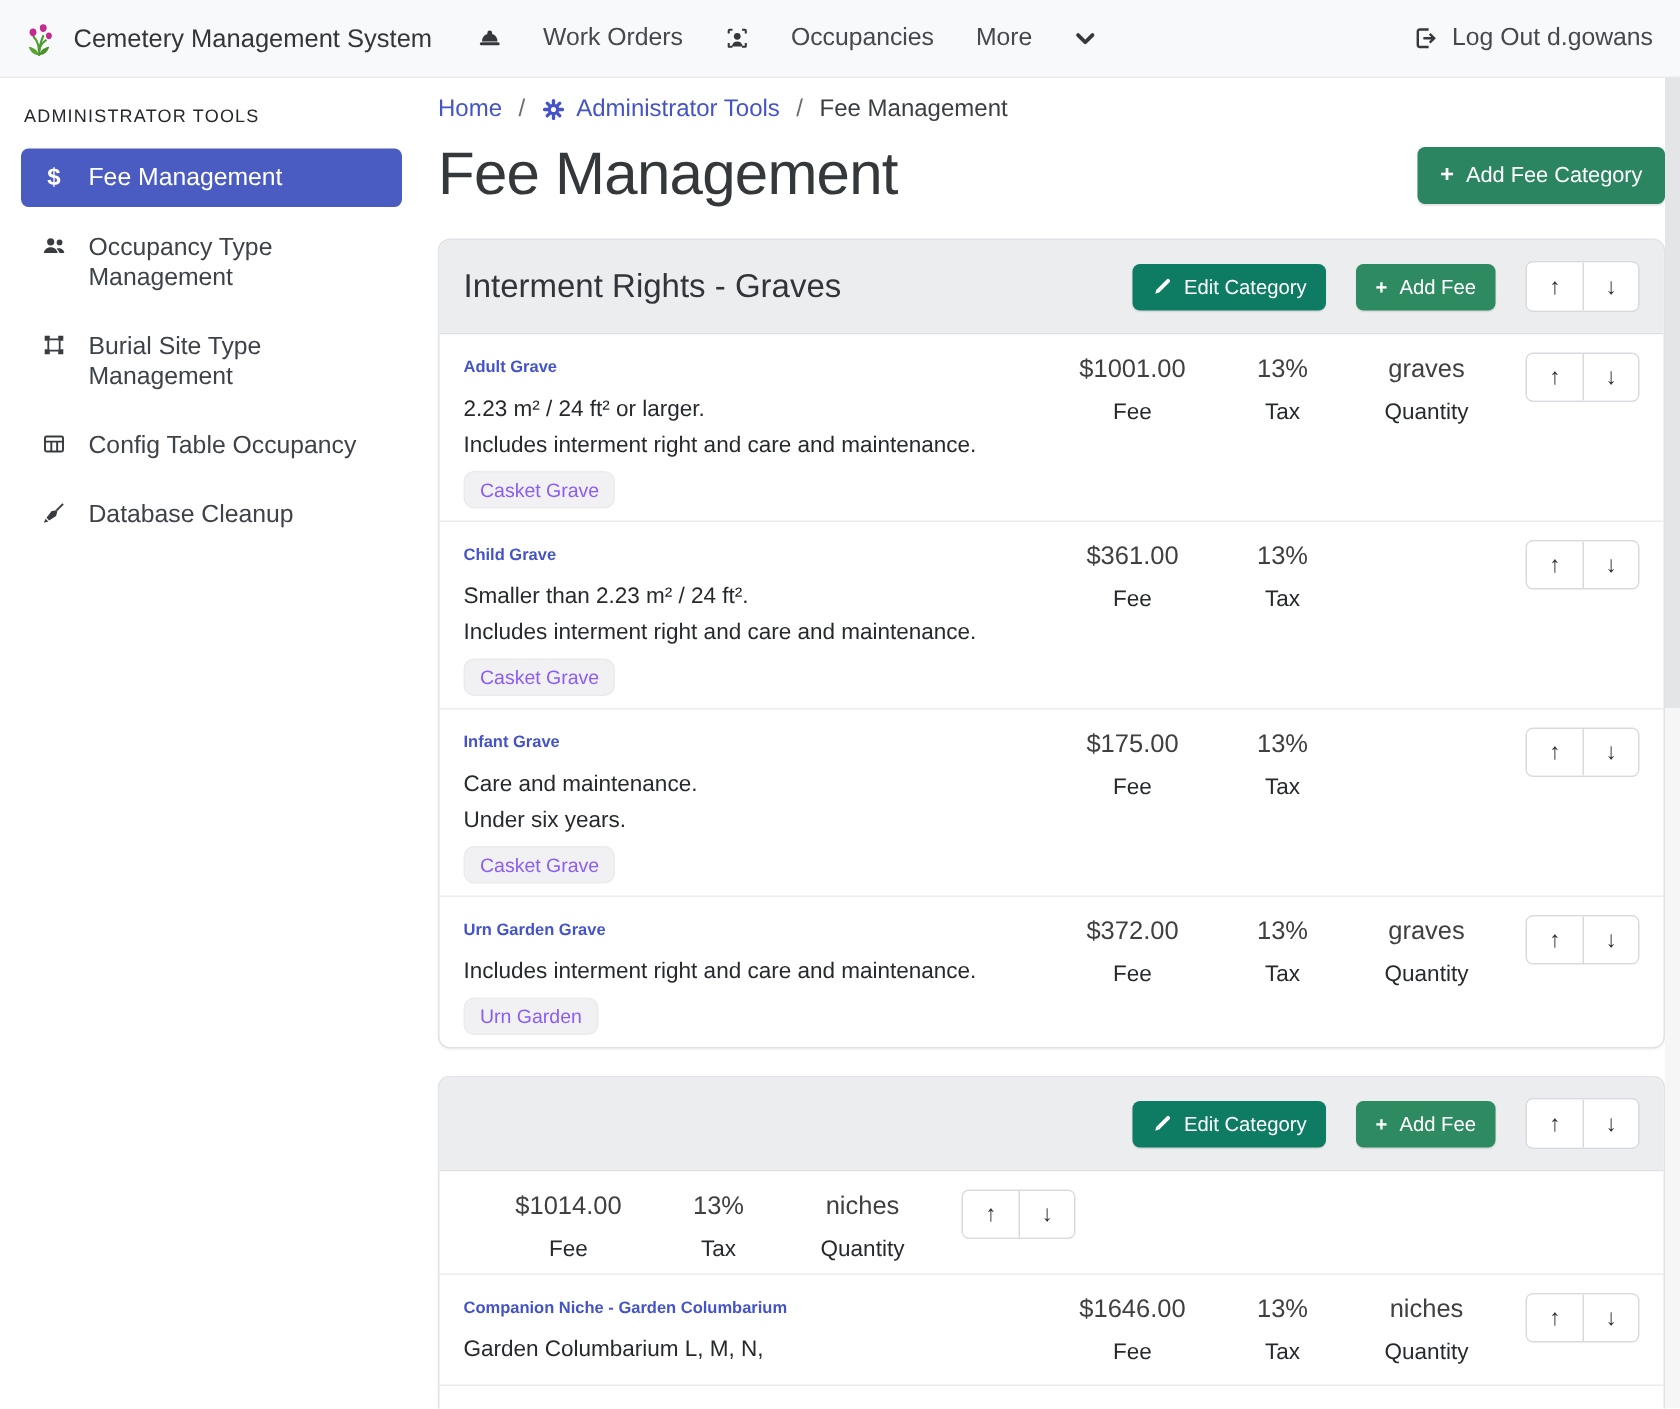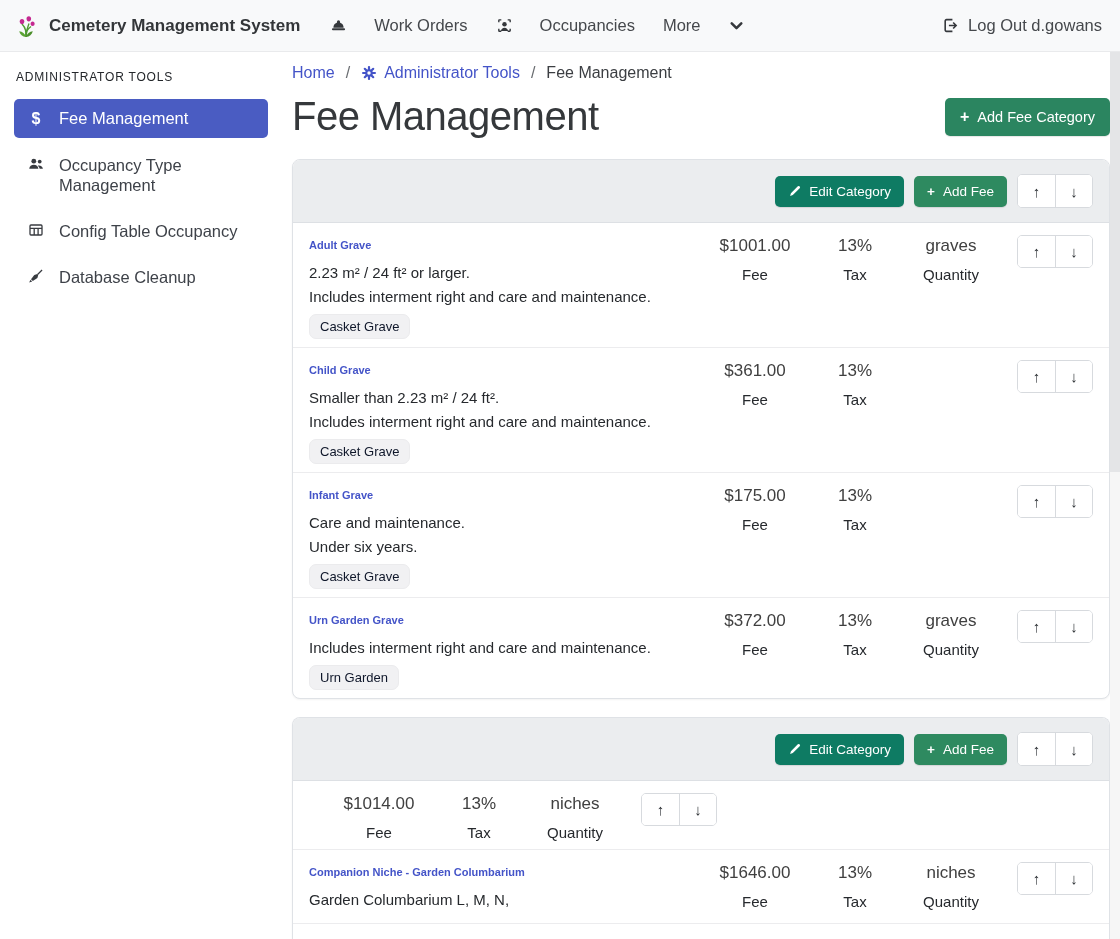--- a/index.html
+++ b/index.html
@@ -4,21 +4,21 @@
 <style>
   * { box-sizing: border-box; margin: 0; padding: 0; }
   html,body { width:1120px; height:939px; }
   body {
     font-family: "Liberation Sans", "DejaVu Sans", sans-serif;
     background:#fff; color:#212529; overflow:hidden; position:relative;
   }
   
   .navbar{ height:52px; background:#f8f9fa; border-bottom:1px solid #e9eaec;
     display:flex; align-items:center; padding:0 14px; position:relative; z-index:3; }
-  .brand{ display:flex; align-items:center; gap:9px; font-weight:700; font-size:17px; color:#333639; }
+  .brand{ display:flex; align-items:center; gap:9px; font-weight:400; font-size:17px; color:#333639; }
   .logo{ font-size:26px; }
   .nav-links{ display:flex; align-items:center; margin-left:16px; }
   .nav-item{ display:flex; align-items:center; gap:27px; padding:8px 14px; font-size:16.5px; color:#45484c; cursor:pointer; }
   .nav-item .icon{ color:#35383c; font-size:17px; }
   .logout{ margin-left:auto; display:flex; align-items:center; gap:9px; font-size:16.5px; color:#45484c; padding:8px 4px; cursor:pointer; }
   .logout .icon{ font-size:17px; color:#35383c; }
   
   .layout{ display:flex; height:887px; }
   .sidebar{ width:280px; flex:none; padding:14px 12px 0 14px; }
   .sidebar-heading{ font-size:12px; letter-spacing:.8px; color:#24272b; margin:4px 0 15px 2px; font-weight:400; }
@@ -44,37 +44,37 @@
   .btn-add-category .icon{ font-size:16px; }
   .btn-teal{ background:#0e7b63; font-size:13.5px; padding:8px 13px; }
   .btn-green{ background:#2e8a60; font-size:13.5px; padding:8px 13px; }
   .btn-teal .icon svg, .btn-green .icon svg{ width:13px; height:13px; }
   
   .card{ border:1px solid #dfe2e6; border-radius:8px; margin-bottom:18px; background:#fff;
     box-shadow:0 1px 2px rgba(0,0,0,.05); }
   .card-header{ background:#ebedef; border-bottom:1px solid #dde0e4; border-radius:7px 7px 0 0;
     padding:14px 16px; display:flex; align-items:center; }
   .card-title{ font-size:22px; font-weight:400; color:#313439; }
-  .header-actions{ margin-left:auto; display:flex; align-items:center; gap:10px; }
+  .header-actions{ margin-left:auto; display:flex; align-items:center; gap:20px; }
   .arrow-group{ display:inline-flex; border:1px solid #d7dade; border-radius:5px; overflow:hidden; background:#fff; }
   .arrow-btn{ width:37px; height:32px; background:#fff; border:none; font-size:15px; color:#2e3236;
     display:flex; align-items:center; justify-content:center; cursor:pointer; font-family:inherit; }
   .arrow-btn + .arrow-btn{ border-left:1px solid #d7dade; }
   
   .fee-row{ display:flex; align-items:flex-start; padding:12px 16px 8px; border-bottom:1px solid #ececee; }
   .card-body .fee-row:last-child{ border-bottom:0; }
   .main .card:last-child .card-body .fee-row:last-child{ border-bottom:1px solid #ececee; }
   .main .card:last-child{ margin-bottom:0; border-bottom:none; border-radius:8px 8px 0 0; min-height:250px; }
   .fee-main{ flex:1; min-width:0; padding-right:10px; }
   .fee-name{ display:inline-block; color:#4454c8; font-weight:700; font-size:11px; line-height:20px;
     margin-bottom:9px; text-decoration:none; cursor:pointer; }
   .fee-descs{ }
   .fee-desc{ font-size:15px; line-height:17px; color:#26292d; margin-bottom:7px; }
   .badge{ display:inline-block; background:#f1f1f3; border:1px solid #ebebed; border-radius:7px;
-    padding:4px 10px; font-size:13px; color:#0f172a; margin-top:2px; }
+    padding:4px 10px; font-size:13px; color:#8b5cf6; margin-top:2px; }
   .fee-col{ flex:none; text-align:center; padding-top:1px; }
   .col-fee{ width:140px; } .col-tax{ width:60px; } .col-qty{ width:132px; }
   .col-value{ font-size:17px; line-height:20px; color:#404040; margin-bottom:10px; }
   .col-label{ font-size:15px; color:#26292d; }
   .fee-col.empty .col-label{ visibility:hidden; }
   .fee-arrows{ flex:none; width:76px; display:flex; justify-content:flex-end; }
   .fee-arrows .arrow-btn{ width:37px; height:31px; }
   
   .scrollbar{ position:absolute; top:52px; right:0; width:10px; height:887px; background:#f6f6f6; z-index:4; }
   .scroll-thumb{ position:absolute; top:0; left:0; width:10px; height:420px; background:#e4e5e7; }
@@ -160,20 +160,29 @@
             <svg viewBox="0 0 16 16" fill="currentColor">
               <circle cx="5.8" cy="5.2" r="2.4"></circle>
               <path d="M1.2 12.7c.3-2.4 2.2-3.9 4.6-3.9s4.3 1.5 4.6 3.9z"></path>
               <circle cx="11.7" cy="5.6" r="1.9"></circle>
               <path d="M10.9 9.5c2.2 0 3.8 1.3 4 3.2h-3.2a6.3 6.3 0 0 0-1.9-2.9c.3-.2.7-.3 1.1-.3z"></path>
             </svg>
           </span>
     <span class="side-label">Occupancy Type Management</span>
   </div>
 
+  <div class="side-item">
+    <span class="side-icon icon">
+            <svg viewBox="0 0 16 16" fill="currentColor">
+              <path d="M5 3.6h6v1.2H5zM5 11.2h6v1.2H5zM3.6 5h1.2v6H3.6zM11.2 5h1.2v6h-1.2z"></path>
+              <path d="M1.8 1.8h3.4v3.4H1.8zM10.8 1.8h3.4v3.4h-3.4zM1.8 10.8h3.4v3.4H1.8zM10.8 10.8h3.4v3.4h-3.4z"></path>
+            </svg>
+          </span>
+    <span class="side-label">Burial Site Type Management</span>
+  </div>
 
   <div class="side-item">
     <span class="side-icon icon">
             <svg viewBox="0 0 16 16" fill="none" stroke="currentColor" stroke-width="1.3">
               <rect x="2" y="3" width="12" height="10" rx="1"></rect>
               <path d="M2 6.4h12M6.2 6.4V13M10.1 6.4V13"></path>
             </svg>
           </span>
     <span class="side-label">Config Table Occupancy</span>
   </div>
@@ -223,20 +232,168 @@
 
     <div class="page-head">
       <h1 class="page-title">Fee Management</h1>
       <button class="btn btn-add-category">
         <span class="icon">+</span>
         <span>Add Fee Category</span>
       </button>
     </div>
 
     <div id="categories">
+  <section class="card">
+    <header class="card-header">
+      <h2 class="card-title">Interment Rights - Graves</h2>
+      <div class="header-actions">
+        <button class="btn btn-teal">
+          <span class="icon">
+                  <svg viewBox="0 0 16 16" fill="currentColor">
+                    <path d="M12.1 1.6a1.4 1.4 0 0 1 2 0l.3.3a1.4 1.4 0 0 1 0 2L5.9 12.4l-3.3 1 1-3.3z"></path>
+                  </svg>
+                </span>
+          <span>Edit Category</span>
+        </button>
+        <button class="btn btn-green">
+          <span class="icon">+</span>
+          <span>Add Fee</span>
+        </button>
+        <div class="arrow-group">
+          <button class="arrow-btn">↑</button>
+          <button class="arrow-btn">↓</button>
+        </div>
+      </div>
+    </header>
+    <div class="card-body">
+  <div class="fee-row">
+    <div class="fee-main">
+      <a class="fee-name">Adult Grave</a>
+      <div class="fee-descs">
+                  <div class="fee-desc">2.23 m² / 24 ft² or larger.</div>
+                  <div class="fee-desc">Includes interment right and care and maintenance.</div>
+                </div>
+      <div>
+        <span class="badge">Casket Grave</span>
+      </div>
+    </div>
+    <div class="fee-col col-fee">
+      <div class="col-value">$1001.00</div>
+      <div class="col-label">Fee</div>
+    </div>
+    <div class="fee-col col-tax">
+      <div class="col-value">13%</div>
+      <div class="col-label">Tax</div>
+    </div>
+    <div class="fee-col col-qty">
+      <div class="col-value">graves</div>
+      <div class="col-label qty-label">Quantity</div>
+    </div>
+    <div class="fee-arrows">
+      <div class="arrow-group">
+        <button class="arrow-btn">↑</button>
+        <button class="arrow-btn">↓</button>
+      </div>
+    </div>
+  </div>
+
+  <div class="fee-row">
+    <div class="fee-main">
+      <a class="fee-name">Child Grave</a>
+      <div class="fee-descs">
+                  <div class="fee-desc">Smaller than 2.23 m² / 24 ft².</div>
+                  <div class="fee-desc">Includes interment right and care and maintenance.</div>
+                </div>
+      <div>
+        <span class="badge">Casket Grave</span>
+      </div>
+    </div>
+    <div class="fee-col col-fee">
+      <div class="col-value">$361.00</div>
+      <div class="col-label">Fee</div>
+    </div>
+    <div class="fee-col col-tax">
+      <div class="col-value">13%</div>
+      <div class="col-label">Tax</div>
+    </div>
+    <div class="fee-col col-qty empty">
+      <div class="col-value"></div>
+      <div class="col-label qty-label"></div>
+    </div>
+    <div class="fee-arrows">
+      <div class="arrow-group">
+        <button class="arrow-btn">↑</button>
+        <button class="arrow-btn">↓</button>
+      </div>
+    </div>
+  </div>
+
+  <div class="fee-row">
+    <div class="fee-main">
+      <a class="fee-name">Infant Grave</a>
+      <div class="fee-descs">
+                  <div class="fee-desc">Care and maintenance.</div>
+                  <div class="fee-desc">Under six years.</div>
+                </div>
+      <div>
+        <span class="badge">Casket Grave</span>
+      </div>
+    </div>
+    <div class="fee-col col-fee">
+      <div class="col-value">$175.00</div>
+      <div class="col-label">Fee</div>
+    </div>
+    <div class="fee-col col-tax">
+      <div class="col-value">13%</div>
+      <div class="col-label">Tax</div>
+    </div>
+    <div class="fee-col col-qty empty">
+      <div class="col-value"></div>
+      <div class="col-label qty-label"></div>
+    </div>
+    <div class="fee-arrows">
+      <div class="arrow-group">
+        <button class="arrow-btn">↑</button>
+        <button class="arrow-btn">↓</button>
+      </div>
+    </div>
+  </div>
+
+  <div class="fee-row">
+    <div class="fee-main">
+      <a class="fee-name">Urn Garden Grave</a>
+      <div class="fee-descs">
+                  <div class="fee-desc">Includes interment right and care and maintenance.</div>
+                </div>
+      <div>
+        <span class="badge">Urn Garden</span>
+      </div>
+    </div>
+    <div class="fee-col col-fee">
+      <div class="col-value">$372.00</div>
+      <div class="col-label">Fee</div>
+    </div>
+    <div class="fee-col col-tax">
+      <div class="col-value">13%</div>
+      <div class="col-label">Tax</div>
+    </div>
+    <div class="fee-col col-qty">
+      <div class="col-value">graves</div>
+      <div class="col-label qty-label">Quantity</div>
+    </div>
+    <div class="fee-arrows">
+      <div class="arrow-group">
+        <button class="arrow-btn">↑</button>
+        <button class="arrow-btn">↓</button>
+      </div>
+    </div>
+  </div>
+</div>
+  </section>
+
   <section class="card">
     <header class="card-header">
       <div class="header-actions">
         <button class="btn btn-teal">
           <span class="icon">
                   <svg viewBox="0 0 16 16" fill="currentColor">
                     <path d="M12.1 1.6a1.4 1.4 0 0 1 2 0l.3.3a1.4 1.4 0 0 1 0 2L5.9 12.4l-3.3 1 1-3.3z"></path>
                   </svg>
                 </span>
           <span>Edit Category</span>
@@ -246,167 +403,20 @@
           <span>Add Fee</span>
         </button>
         <div class="arrow-group">
           <button class="arrow-btn">↑</button>
           <button class="arrow-btn">↓</button>
         </div>
       </div>
     </header>
     <div class="card-body">
   <div class="fee-row">
-    <div class="fee-main">
-      <a class="fee-name">Adult Grave</a>
-      <div class="fee-descs">
-                  <div class="fee-desc">2.23 m² / 24 ft² or larger.</div>
-                  <div class="fee-desc">Includes interment right and care and maintenance.</div>
-                </div>
-      <div>
-        <span class="badge">Casket Grave</span>
-      </div>
-    </div>
-    <div class="fee-col col-fee">
-      <div class="col-value">$1001.00</div>
-      <div class="col-label">Fee</div>
-    </div>
-    <div class="fee-col col-tax">
-      <div class="col-value">13%</div>
-      <div class="col-label">Tax</div>
-    </div>
-    <div class="fee-col col-qty">
-      <div class="col-value">graves</div>
-      <div class="col-label qty-label">Quantity</div>
-    </div>
-    <div class="fee-arrows">
-      <div class="arrow-group">
-        <button class="arrow-btn">↑</button>
-        <button class="arrow-btn">↓</button>
-      </div>
-    </div>
-  </div>
-
-  <div class="fee-row">
-    <div class="fee-main">
-      <a class="fee-name">Child Grave</a>
-      <div class="fee-descs">
-                  <div class="fee-desc">Smaller than 2.23 m² / 24 ft².</div>
-                  <div class="fee-desc">Includes interment right and care and maintenance.</div>
-                </div>
-      <div>
-        <span class="badge">Casket Grave</span>
-      </div>
-    </div>
-    <div class="fee-col col-fee">
-      <div class="col-value">$361.00</div>
-      <div class="col-label">Fee</div>
-    </div>
-    <div class="fee-col col-tax">
-      <div class="col-value">13%</div>
-      <div class="col-label">Tax</div>
-    </div>
-    <div class="fee-col col-qty empty">
-      <div class="col-value"></div>
-      <div class="col-label qty-label"></div>
-    </div>
-    <div class="fee-arrows">
-      <div class="arrow-group">
-        <button class="arrow-btn">↑</button>
-        <button class="arrow-btn">↓</button>
-      </div>
-    </div>
-  </div>
-
-  <div class="fee-row">
-    <div class="fee-main">
-      <a class="fee-name">Infant Grave</a>
-      <div class="fee-descs">
-                  <div class="fee-desc">Care and maintenance.</div>
-                  <div class="fee-desc">Under six years.</div>
-                </div>
-      <div>
-        <span class="badge">Casket Grave</span>
-      </div>
-    </div>
-    <div class="fee-col col-fee">
-      <div class="col-value">$175.00</div>
-      <div class="col-label">Fee</div>
-    </div>
-    <div class="fee-col col-tax">
-      <div class="col-value">13%</div>
-      <div class="col-label">Tax</div>
-    </div>
-    <div class="fee-col col-qty empty">
-      <div class="col-value"></div>
-      <div class="col-label qty-label"></div>
-    </div>
-    <div class="fee-arrows">
-      <div class="arrow-group">
-        <button class="arrow-btn">↑</button>
-        <button class="arrow-btn">↓</button>
-      </div>
-    </div>
-  </div>
-
-  <div class="fee-row">
-    <div class="fee-main">
-      <a class="fee-name">Urn Garden Grave</a>
-      <div class="fee-descs">
-                  <div class="fee-desc">Includes interment right and care and maintenance.</div>
-                </div>
-      <div>
-        <span class="badge">Urn Garden</span>
-      </div>
-    </div>
-    <div class="fee-col col-fee">
-      <div class="col-value">$372.00</div>
-      <div class="col-label">Fee</div>
-    </div>
-    <div class="fee-col col-tax">
-      <div class="col-value">13%</div>
-      <div class="col-label">Tax</div>
-    </div>
-    <div class="fee-col col-qty">
-      <div class="col-value">graves</div>
-      <div class="col-label qty-label">Quantity</div>
-    </div>
-    <div class="fee-arrows">
-      <div class="arrow-group">
-        <button class="arrow-btn">↑</button>
-        <button class="arrow-btn">↓</button>
-      </div>
-    </div>
-  </div>
-</div>
-  </section>
-
-  <section class="card">
-    <header class="card-header">
-      <div class="header-actions">
-        <button class="btn btn-teal">
-          <span class="icon">
-                  <svg viewBox="0 0 16 16" fill="currentColor">
-                    <path d="M12.1 1.6a1.4 1.4 0 0 1 2 0l.3.3a1.4 1.4 0 0 1 0 2L5.9 12.4l-3.3 1 1-3.3z"></path>
-                  </svg>
-                </span>
-          <span>Edit Category</span>
-        </button>
-        <button class="btn btn-green">
-          <span class="icon">+</span>
-          <span>Add Fee</span>
-        </button>
-        <div class="arrow-group">
-          <button class="arrow-btn">↑</button>
-          <button class="arrow-btn">↓</button>
-        </div>
-      </div>
-    </header>
-    <div class="card-body">
-  <div class="fee-row">
     <div class="fee-col col-fee">
       <div class="col-value">$1014.00</div>
       <div class="col-label">Fee</div>
     </div>
     <div class="fee-col col-tax">
       <div class="col-value">13%</div>
       <div class="col-label">Tax</div>
     </div>
     <div class="fee-col col-qty">
       <div class="col-value">niches</div>

